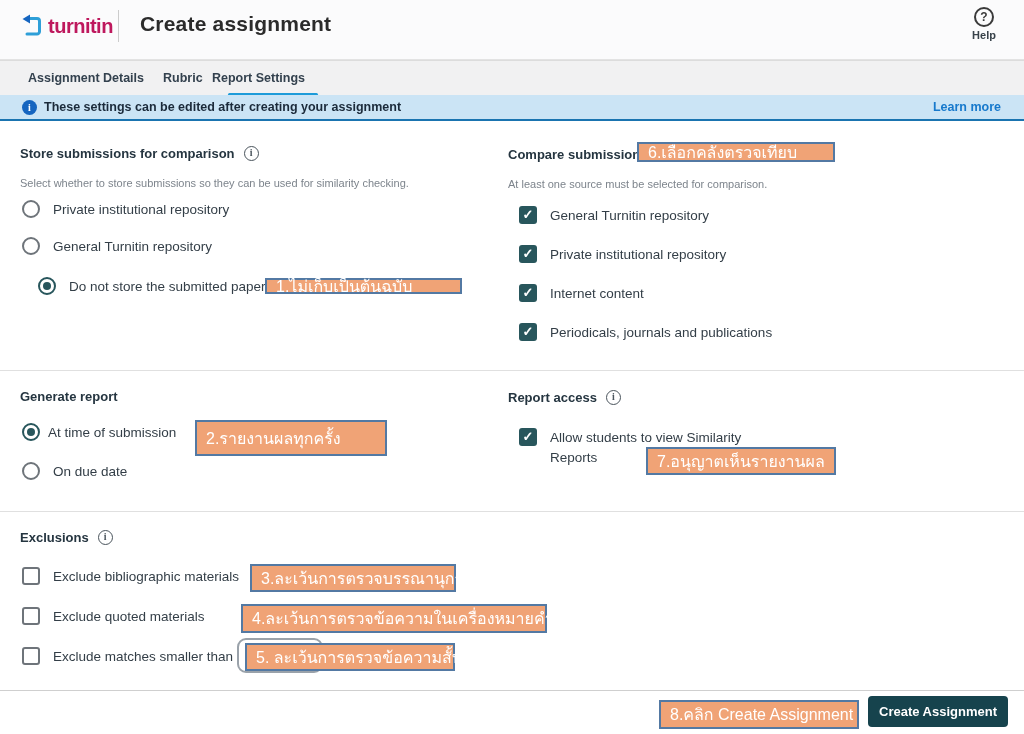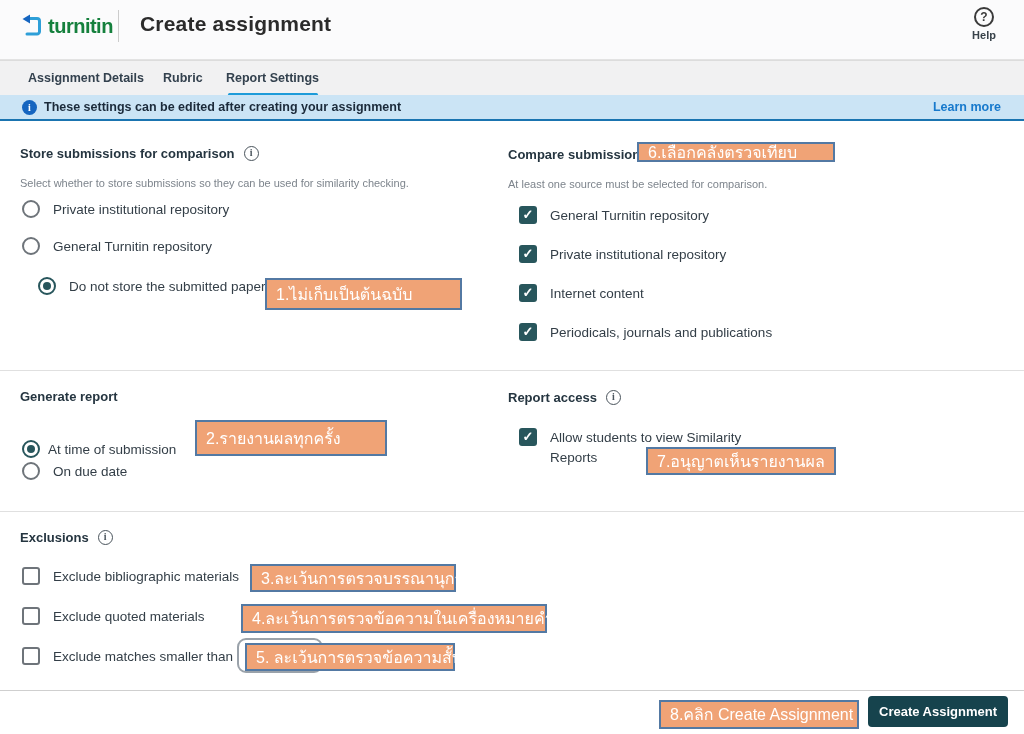--- a/index.html
+++ b/index.html
@@ -5,30 +5,30 @@
   * { margin:0; padding:0; box-sizing:border-box; }
   html,body { background:#e8e8e8; }
   .page {
     position:relative; width:1024px; height:734px; background:#ffffff;
     font-family:"Liberation Sans", sans-serif; overflow:hidden;
     margin:0 auto;
   }
   
   .header { position:absolute; top:0; left:0; width:1024px; height:60px; background:#fbfbfc; border-bottom:1px solid #e3e3e3; }
   .logo-icon { position:absolute; left:18px; top:13px; width:26px; height:26px; }
-  .brand { position:absolute; left:48px; top:15px; font-size:20px; font-weight:bold; color:#15803d; letter-spacing:-0.5px; }
+  .brand { position:absolute; left:48px; top:15px; font-size:20px; font-weight:bold; color:#be185d; letter-spacing:-0.5px; }
   .hdr-divider { position:absolute; left:118px; top:10px; width:1px; height:32px; background:#cccccc; }
   .page-title { position:absolute; left:140px; top:12px; font-size:21px; font-weight:bold; color:#2b2b2b; letter-spacing:0.2px; }
   .help-wrap { position:absolute; right:20px; top:7px; width:40px; text-align:center; cursor:pointer; }
   .help-circle { display:inline-block; width:20px; height:20px; border:2px solid #3a3a3a; border-radius:50%; font-size:12px; font-weight:bold; color:#3a3a3a; line-height:16px; text-align:center; }
   .help-label { font-size:11px; font-weight:bold; color:#38424a; margin-top:2px; }
   
   .tabbar { position:absolute; top:60px; left:0; width:1024px; height:35px; background:#f1f1f2; border-top:1px solid #dcdcdc; }
   .tab { position:absolute; top:0; height:35px; line-height:34px; font-size:12.5px; font-weight:bold; color:#33414e; cursor:pointer; }
-  .tab1 { left:28px; } .tab2 { left:163px; } .tab3 { left:226px; }
+  .tab1 { left:28px; } .tab2 { left:163px; } .tab3 { left:212px; }
   .tab-underline { position:absolute; left:228px; top:32px; width:90px; height:3px; background:#1d9bd9; border-radius:2px; }
   
   .banner { position:absolute; top:95px; left:0; width:1024px; height:26px; background:#cbe4f5; border-bottom:2px solid #1a74b0; }
   .banner-icon { position:absolute; left:22px; top:5px; width:15px; height:15px; background:#1565c0; border-radius:50%; color:#fff; font-size:10px; font-weight:bold; text-align:center; line-height:15px; font-family:"Liberation Serif", serif; }
   .banner-text { position:absolute; left:44px; top:5px; font-size:12.5px; font-weight:bold; color:#1b2a3a; }
   .banner-link { position:absolute; right:23px; top:5px; font-size:12.5px; font-weight:bold; color:#1779cc; cursor:pointer; }
   
   .sec-heading { position:absolute; display:flex; align-items:center; gap:9px; font-size:13px; font-weight:bold; color:#253540; }
   .info-icon { width:15px; height:15px; border:1.5px solid #4a545c; border-radius:50%; font-size:10px; font-weight:bold; color:#4a545c; text-align:center; line-height:12px; font-family:"Liberation Serif", serif; cursor:pointer; flex:0 0 auto; }
   .sec-sub { position:absolute; font-size:11px; color:#7d848c; }
@@ -121,21 +121,21 @@
   <div class="opt-row" style="left:519px; top:323px;">
     <span class="cbox on">✓</span>
     <span class="opt-label">Periodicals, journals and publications</span>
   </div>
 
   <div class="divider" style="top:370px;"></div>
 
   <div class="sec-heading" style="left:20px; top:389px;">
     <span>Generate report</span>
   </div>
-  <div class="opt-row" style="left:22px; top:440px;gap:8px;">
+  <div class="opt-row" style="left:22px; top:423px;gap:8px;">
     <span class="radio sel"></span>
     <span class="opt-label">At time of submission</span>
   </div>
   <div class="opt-row" style="left:22px; top:462px;">
     <span class="radio"></span>
     <span class="opt-label">On due date</span>
   </div>
 
   <div class="sec-heading" style="left:508px; top:390px;">
     <span>Report access</span>
@@ -165,21 +165,21 @@
   </div>
   <div class="opt-row" style="left:22px; top:647px;">
     <span class="cbox off"></span>
     <span class="opt-label">Exclude matches smaller than</span>
   </div>
   <div class="small-input"></div>
 
   <div class="footer-divider"></div>
   <button class="create-btn">Create Assignment</button>
 
-  <div class="annot" style="left:265px; top:278px; width:197px; height:32px;">1.ไม่เก็บเป็นต้นฉบับ</div>
+  <div class="annot" style="left:265px; top:278px; width:197px; height:16px;">1.ไม่เก็บเป็นต้นฉบับ</div>
   <div class="annot" style="left:195px; top:420px; width:192px; height:36px;">2.รายงานผลทุกครั้ง</div>
   <div class="annot" style="left:250px; top:564px; width:206px; height:28px;">3.ละเว้นการตรวจบรรณานุกรม</div>
   <div class="annot" style="left:241px; top:604px; width:306px; height:29px;">4.ละเว้นการตรวจข้อความในเครื่องหมายคำพูด</div>
   <div class="annot" style="left:245px; top:643px; width:210px; height:28px;">5. ละเว้นการตรวจข้อความสั้น</div>
   <div class="annot" style="left:637px; top:142px; width:198px; height:20px;">6.เลือกคลังตรวจเทียบ</div>
   <div class="annot" style="left:646px; top:447px; width:190px; height:28px;">7.อนุญาตเห็นรายงานผล</div>
   <div class="annot" style="left:659px; top:700px; width:200px; height:29px;">8.คลิก Create Assignment</div>
 
 </div>
 

